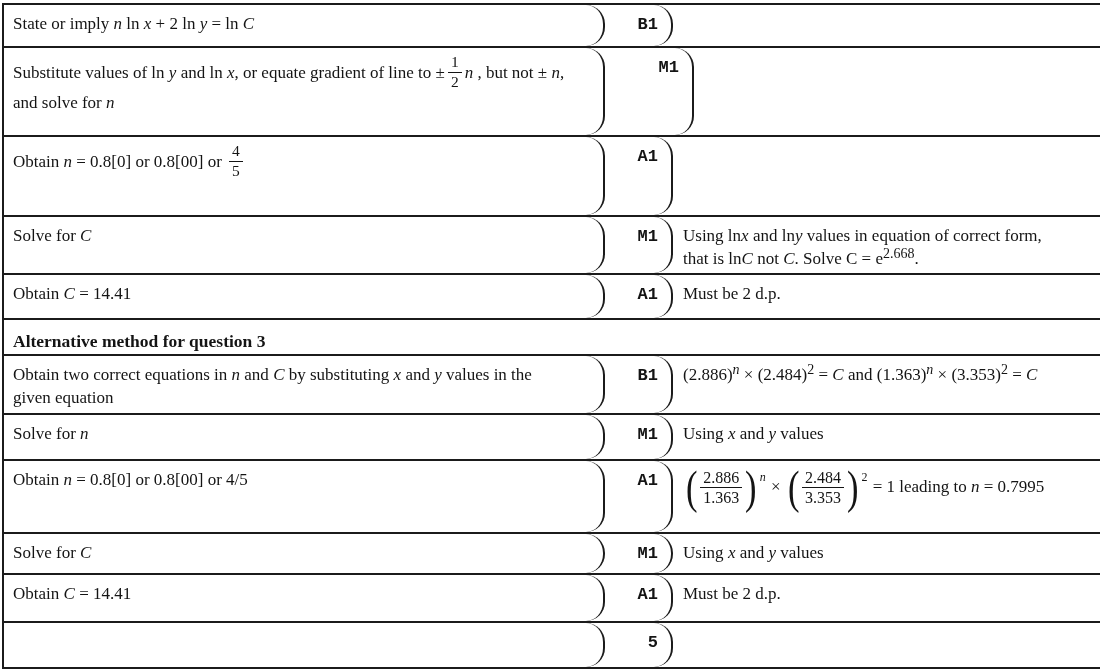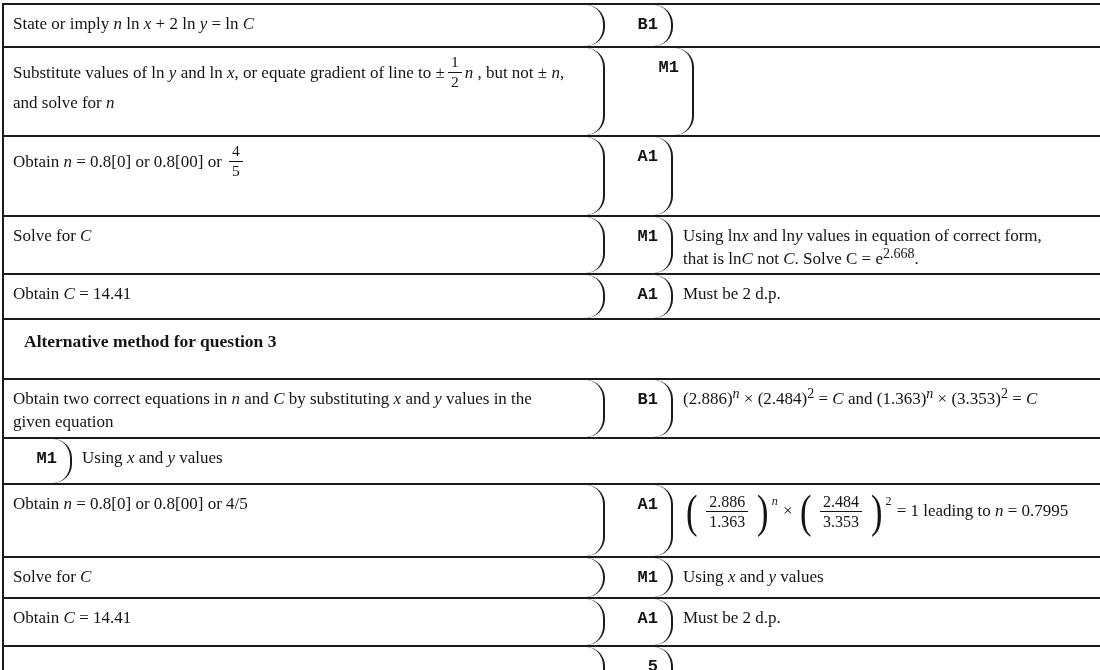--- a/index.html
+++ b/index.html
@@ -14,35 +14,35 @@
   }
   .row{display:flex;border-bottom:2px solid #1b1b1b;overflow:hidden;box-sizing:border-box;}
   .row:last-child{border-bottom:none;}
   .c{box-sizing:border-box;line-height:1.35;border-radius:19px;}
   .c1{width:601px;border-right:2px solid #1b1b1b;padding:8px 8px 0 9px;}
   .c2{width:68px;border-right:2px solid #1b1b1b;padding:9px 13px 0 0;text-align:right;font-weight:bold;font-family:Liberation Mono, monospace;}
   .c3{flex:1;padding:8px 8px 0 10px;}
   .cs{width:100%;padding:10px 8px 0 9px;font-weight:bold;font-size:17.5px;}
   
   .r1{height:43px;}  .r2{height:89px;gap:21px;}  .r3{height:80px;}  .r4{height:58px;}
-  .r5{height:45px;}  .r6{height:60px;padding-left:11px;}  .r7{height:59px;}  .r8{height:46px;}
+  .r5{height:45px;}  .r6{height:36px;}  .r7{height:59px;}  .r8{height:46px;}
   .r9{height:73px;}  .r10{height:41px;} .r11{height:48px;} .r12{height:44px;}
   i{font-style:italic;}
   sup{font-size:14px;line-height:0;vertical-align:6px;}
   
   .frac{
     display:inline-block;vertical-align:middle;text-align:center;
     line-height:1.08;font-size:15.5px;margin:0 3px;position:relative;top:-2px;
   }
   .frac .fn{display:block;padding:0 3px 1px 3px;border-bottom:1.6px solid #141414;}
   .frac .fd{display:block;padding:1px 3px 0 3px;}
   
   .pfrac{display:inline-flex;align-items:center;vertical-align:middle;margin:0 1px;position:relative;top:-1px;}
   .pfrac .bp{font-size:46px;line-height:0.85;font-weight:400;transform:scaleX(0.75);}
-  .pfrac .frac{font-size:16px;top:0;margin:0 7px;}
+  .pfrac .frac{font-size:16px;top:0;margin:0 1px;}
   .pfrac .exp{font-size:12px;align-self:flex-start;margin-top:1px;margin-left:1px;}
 </style>
 </head>
 <body>
 
 <div class="tbl">
 
   <div class="row r1">
     <div class="c c1"><span><span>State or imply  </span><i>n</i><span> ln </span><i>x</i><span> + 2 ln </span><i>y</i><span> = ln </span><i>C</i></span></div>
     <div class="c c2"><span>B1</span></div>
@@ -76,20 +76,21 @@
     <div class="c cs"><span>Alternative method for question 3</span></div>
   </div>
 
   <div class="row r7">
     <div class="c c1"><span><span>Obtain two correct equations in </span><i>n</i><span> and </span><i>C</i><span> by substituting </span><i>x</i><span> and </span><i>y</i><span> values in the</span><br><span>given equation</span></span></div>
     <div class="c c2"><span>B1</span></div>
     <div class="c c3"><span><span>(2.886)</span><sup><i>n</i></sup><span> × (2.484)</span><sup>2</sup><span> = </span><i>C</i><span> and (1.363)</span><sup><i>n</i></sup><span> × (3.353)</span><sup>2</sup><span> = </span><i>C</i></span></div>
   </div>
 
   <div class="row r8">
+    <div class="c c1"><span><span>Solve for </span><i>n</i></span></div>
     <div class="c c2"><span>M1</span></div>
     <div class="c c3"><span><span>Using </span><i>x</i><span> and </span><i>y</i><span> values</span></span></div>
   </div>
 
   <div class="row r9">
     <div class="c c1"><span><span>Obtain </span><i>n</i><span> = 0.8[0] or 0.8[00] or 4/5</span></span></div>
     <div class="c c2"><span>A1</span></div>
     <div class="c c3"><span><span class="pfrac">
             <span class="bp">(</span>
             <span class="frac">

